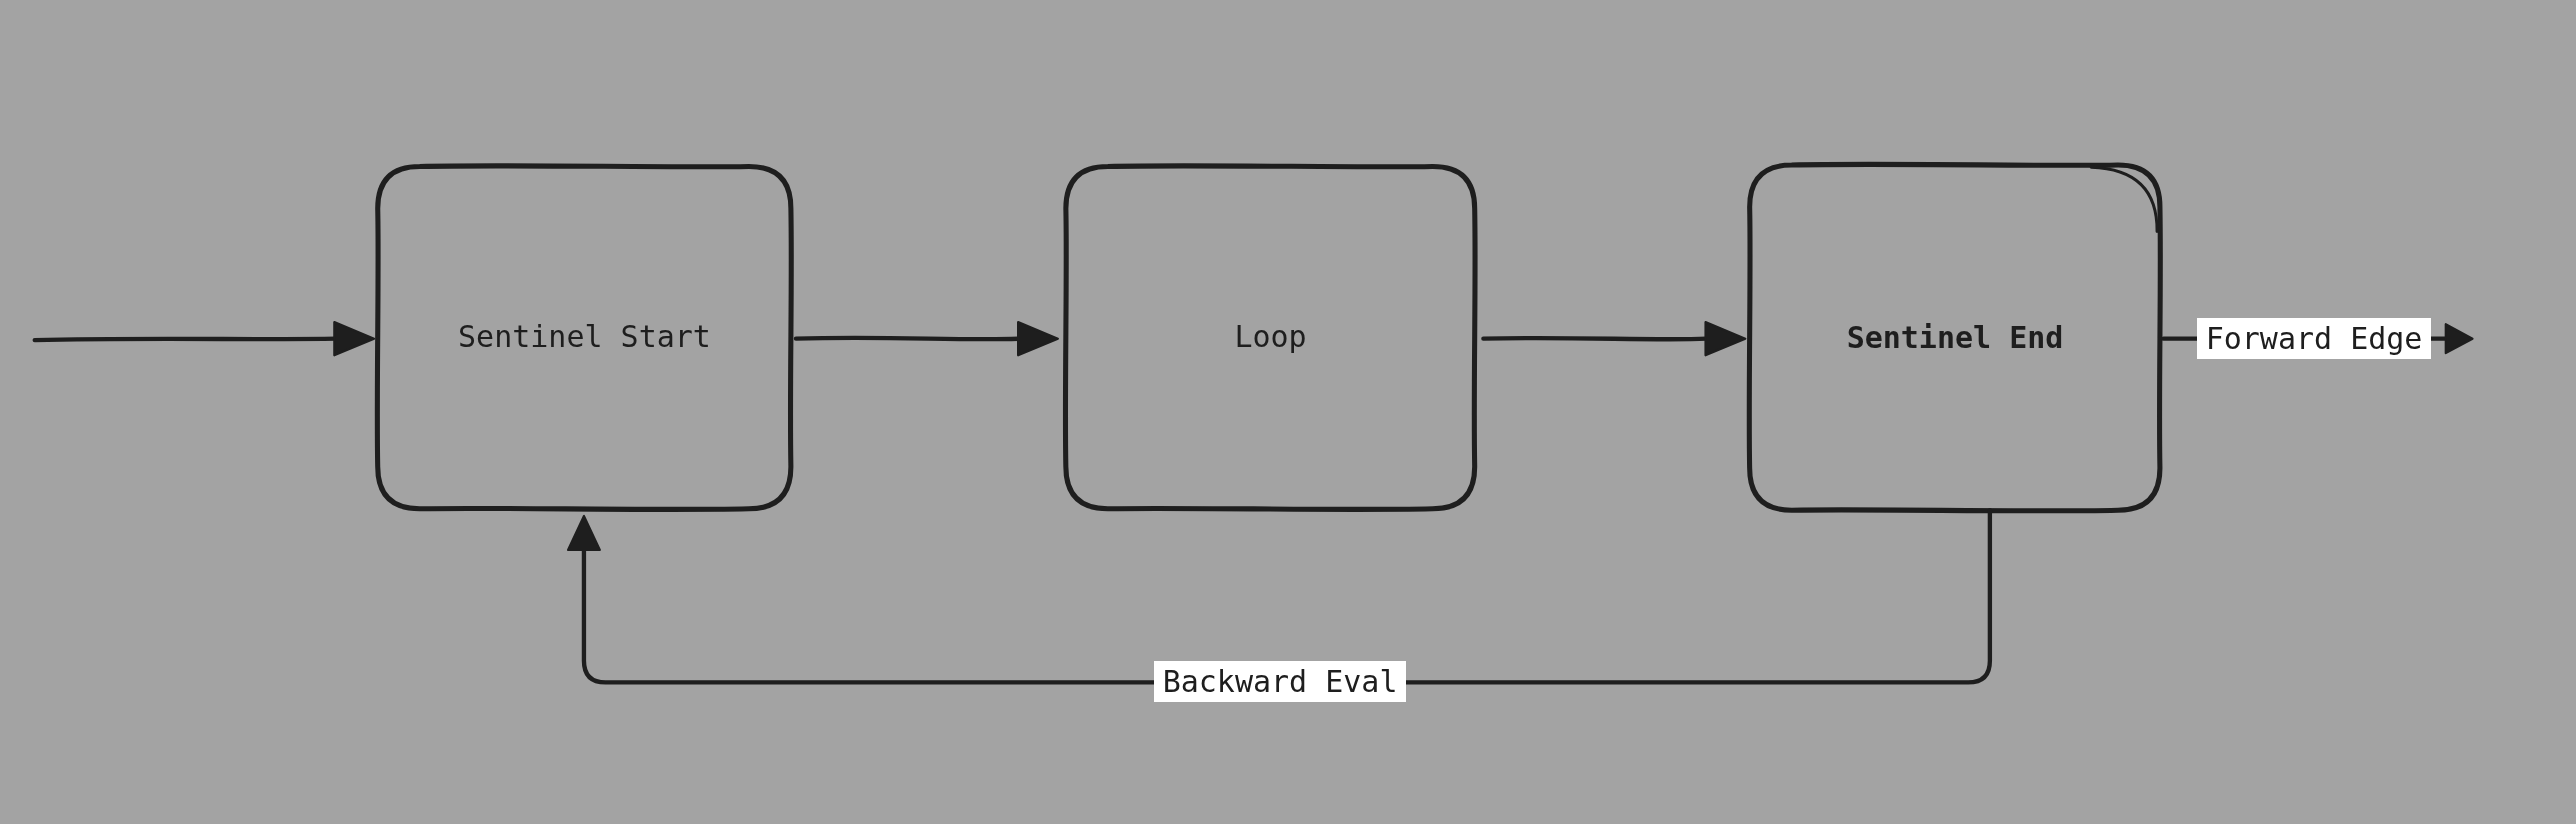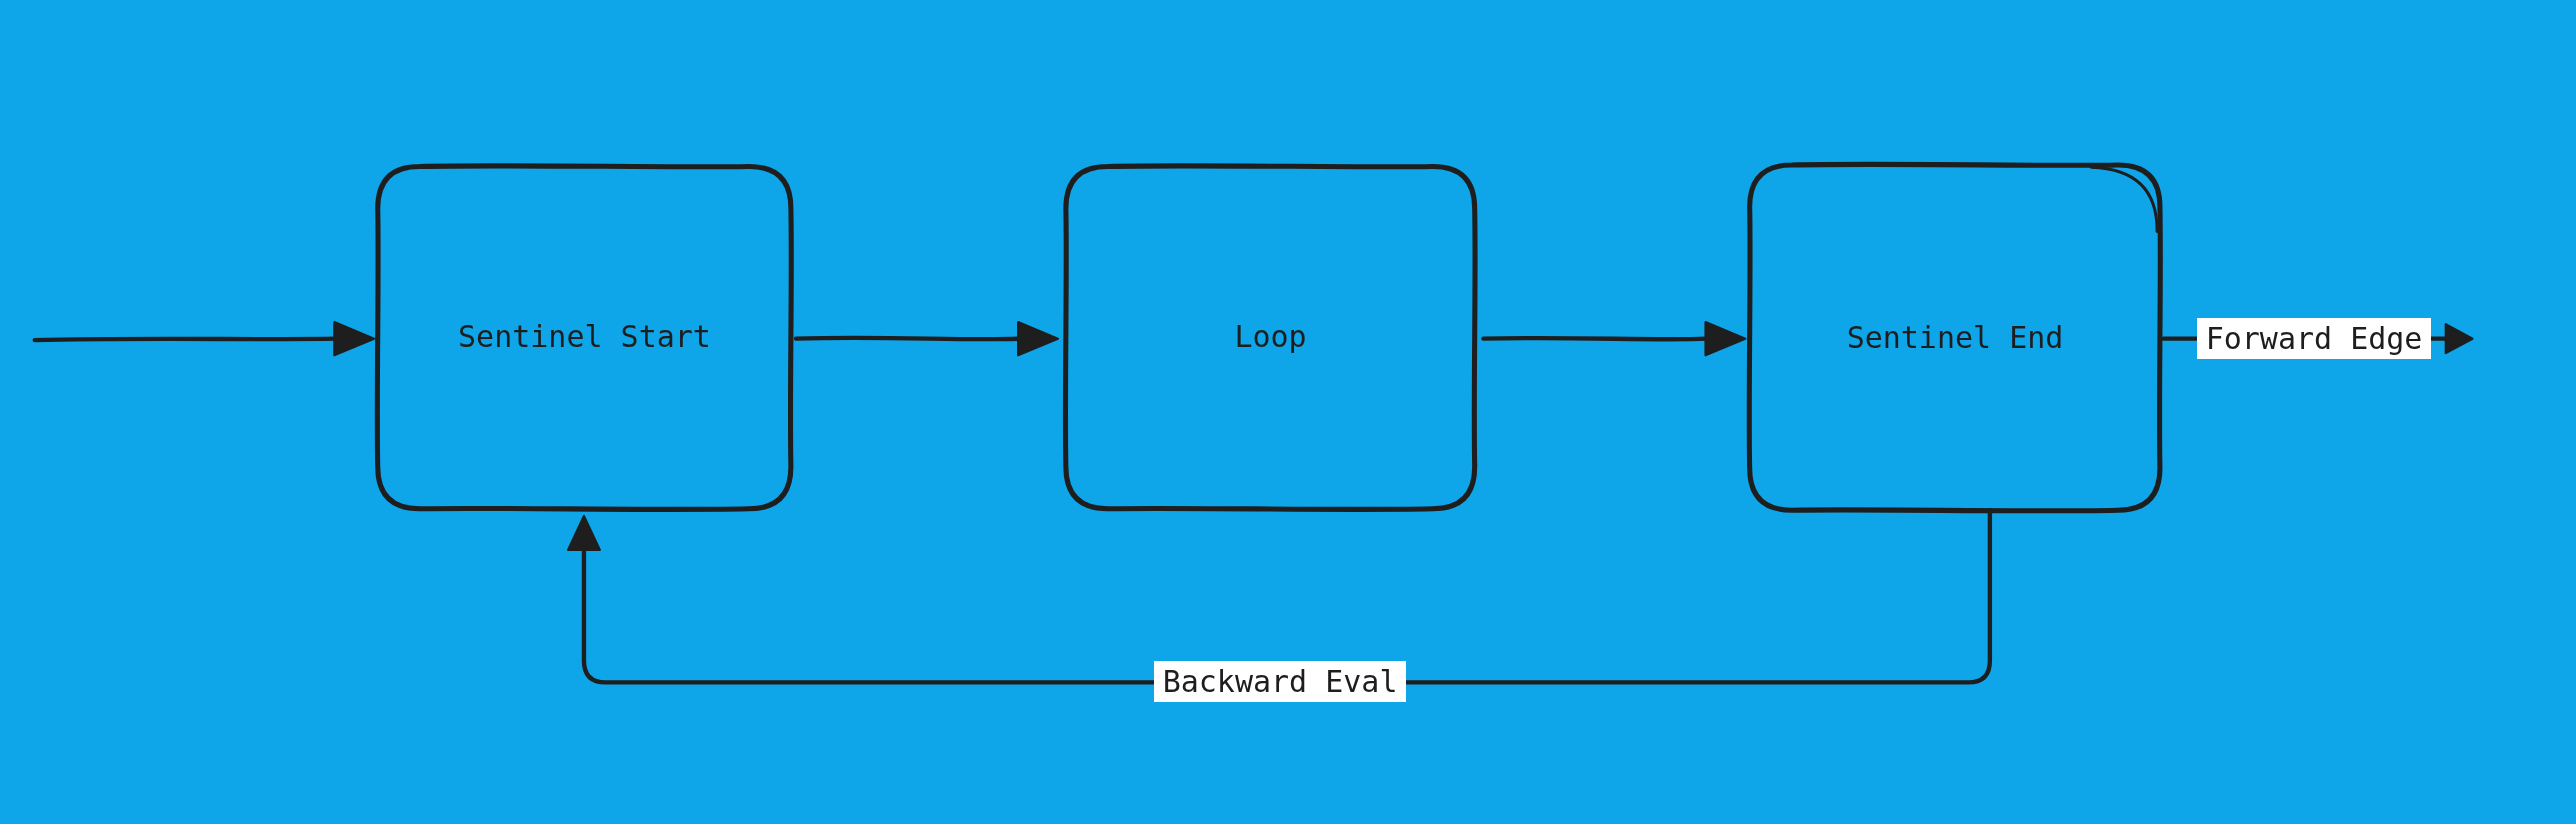--- a/index.html
+++ b/index.html
@@ -4,21 +4,21 @@
 <style>
   html, body {
     margin: 0;
     padding: 0;
     background: #ffffff;
   }
   .canvas {
     position: relative;
     width: 2576px;
     height: 825px;
-    background: #0ea5e9;
+    background: #a3a3a3;
     font-family: "DejaVu Sans Mono", "Liberation Mono", monospace;
     color: #1e1e1e;
     overflow: hidden;
   }
   .canvas svg {
     position: absolute;
     left: 0;
     top: 0;
   }
   .node {
@@ -113,21 +113,21 @@
   </svg>
 
   <div class="node" style="left:378px; top:166px; width:413px; height:342px;">
     <span>Sentinel Start</span>
   </div>
 
   <div class="node" style="left:1066px; top:166px; width:409px; height:342px;">
     <span>Loop</span>
   </div>
 
-  <div class="node" style="left:1750px; top:165px; width:410px; height:345px;">
+  <div class="node" style="left:1750px; top:165px; width:410px; height:345px;font-weight:bold;">
     <span>Sentinel End</span>
   </div>
 
   <div class="edge-label" style="left:2197px; top:318px;">Forward Edge</div>
 
   <div class="edge-label" style="left:1154px; top:661px;">Backward Eval</div>
 
 </div>
 
 

